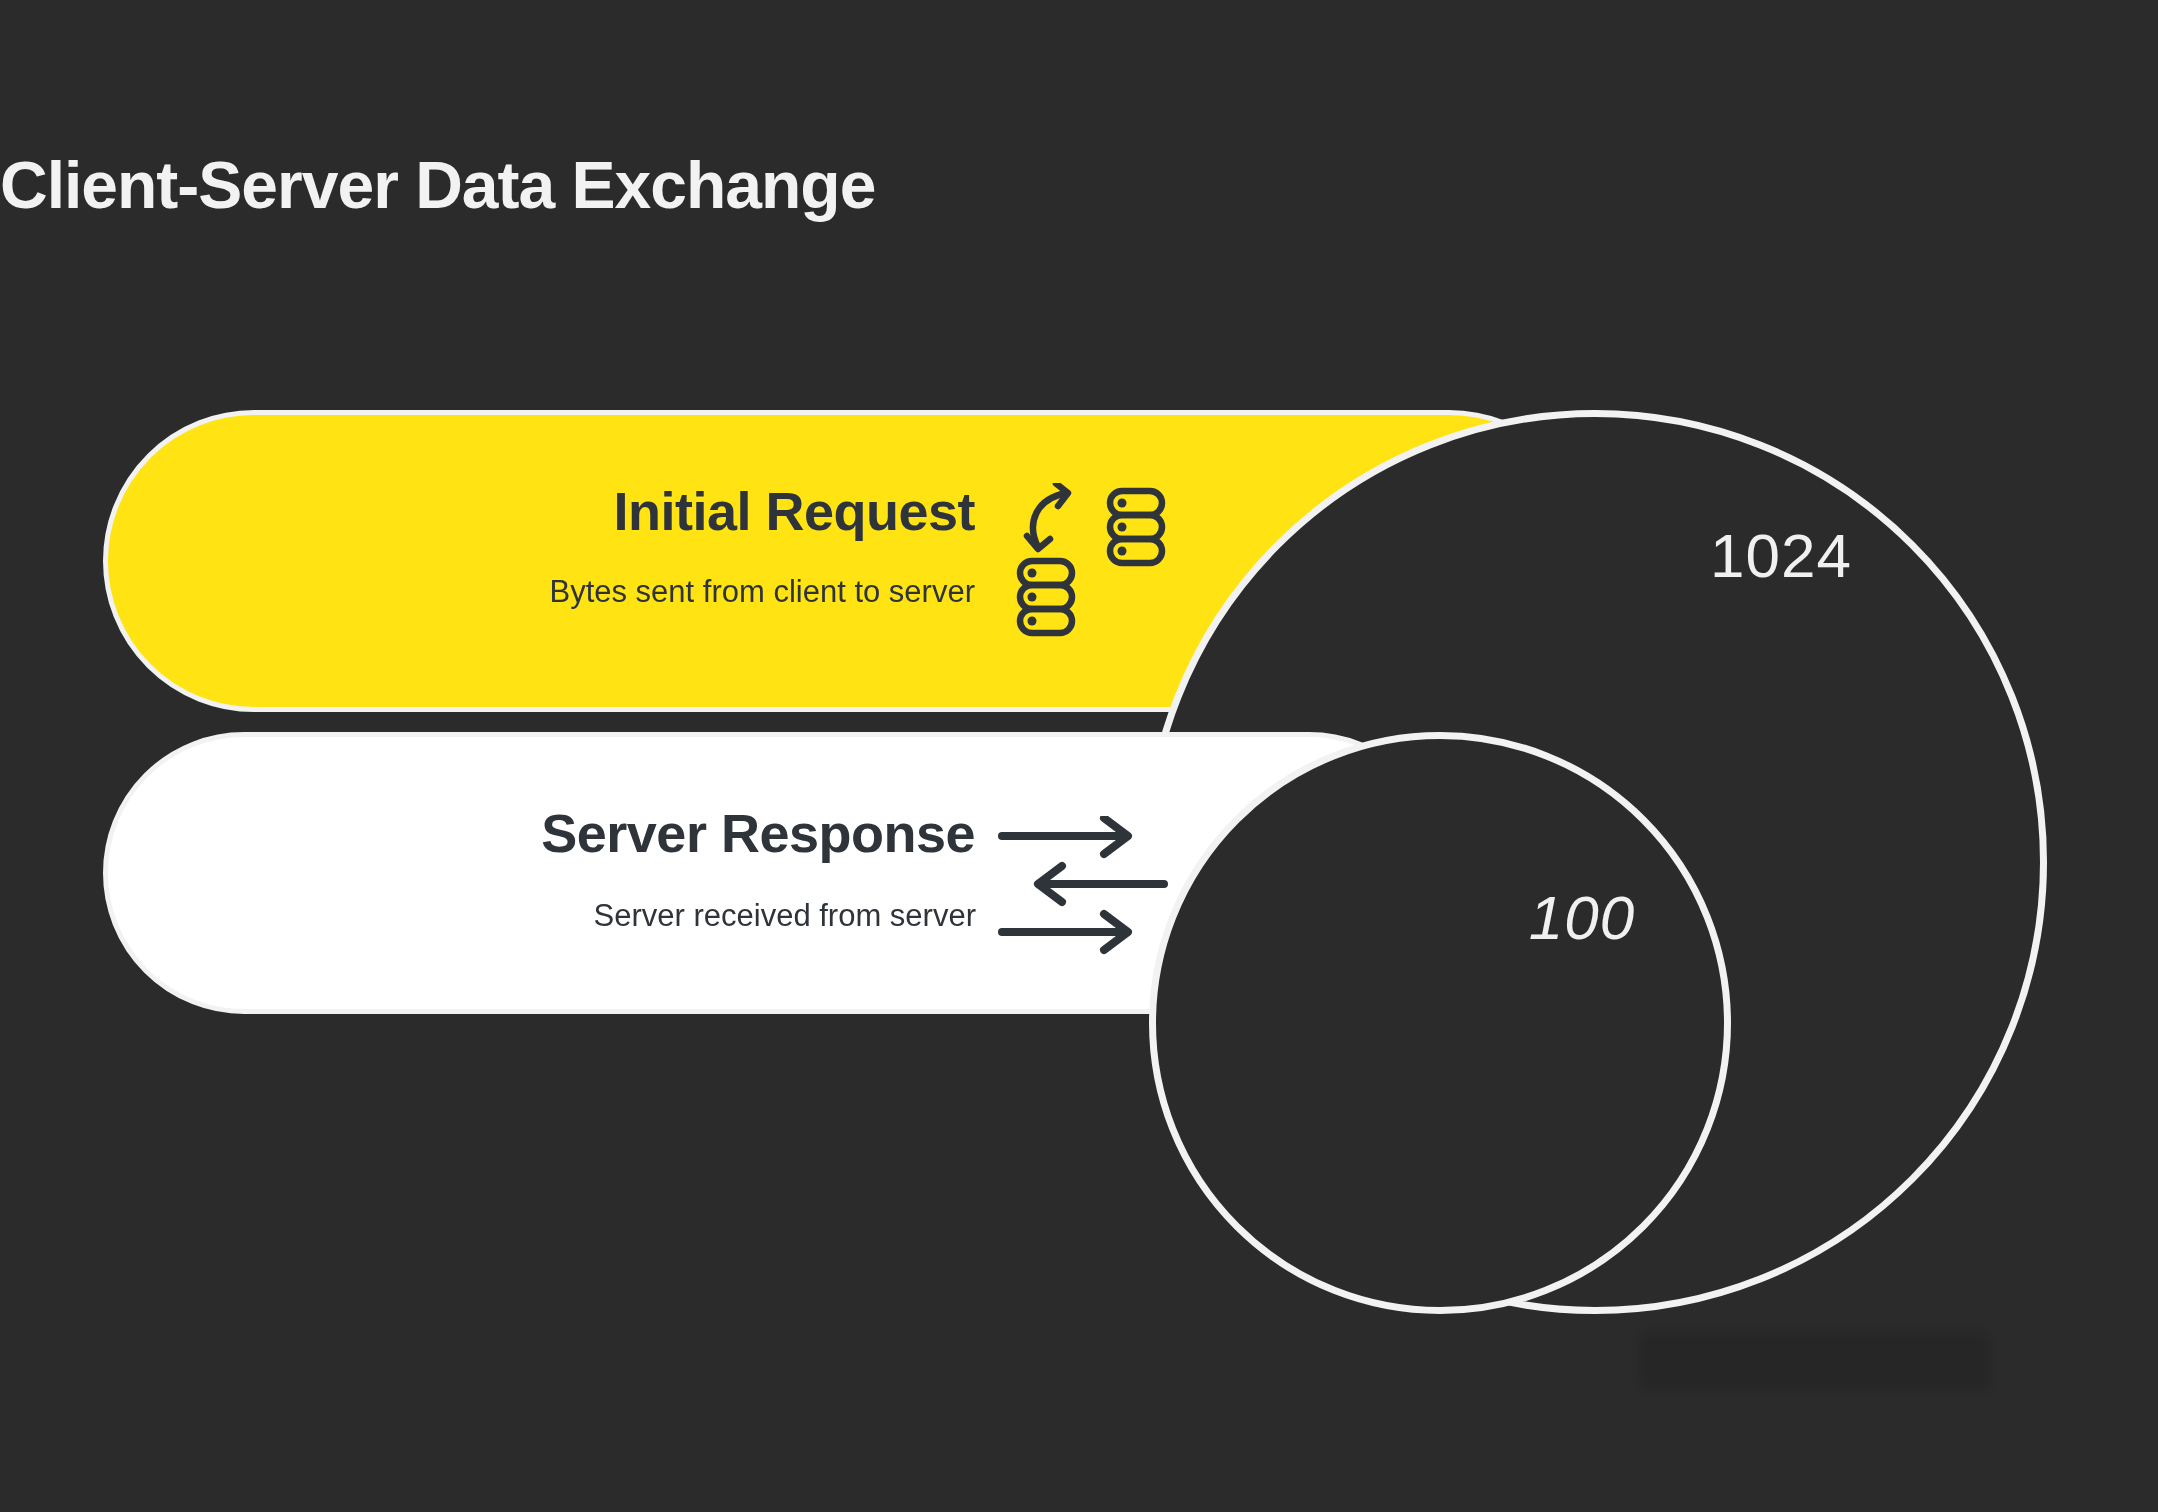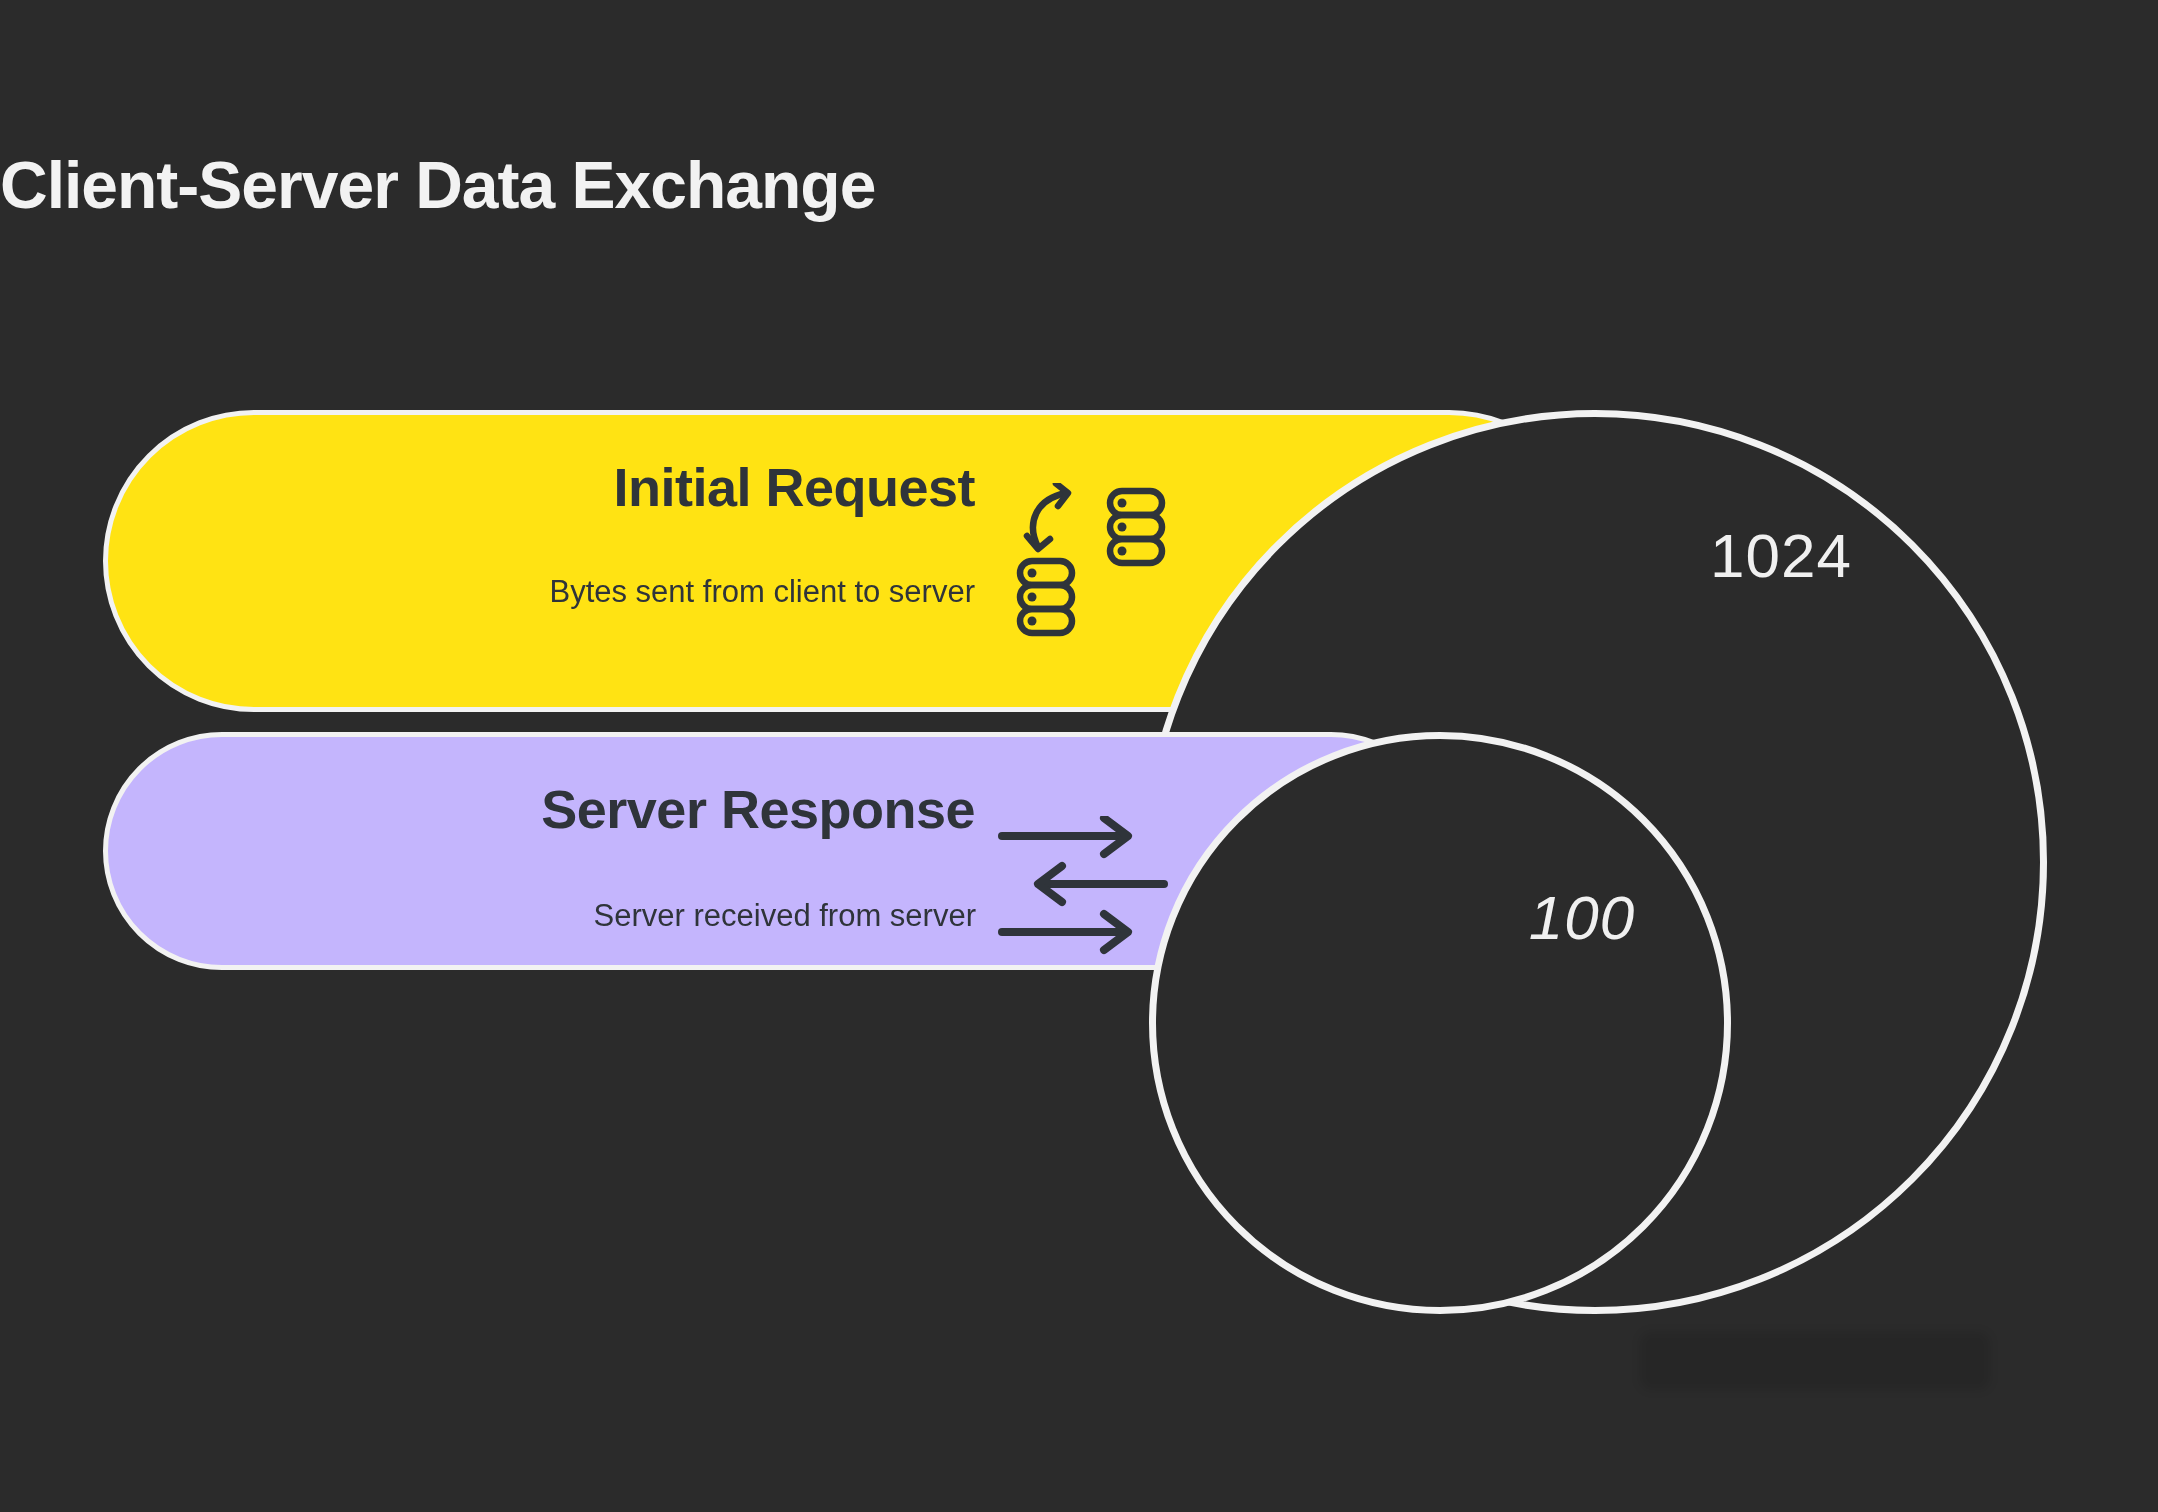--- a/index.html
+++ b/index.html
@@ -8,30 +8,30 @@
     background:#2b2b2b;font-family:"Liberation Sans",sans-serif;
   }
   .title{
     position:absolute;left:0;right:0;top:152px;
     font-size:66px;font-weight:bold;letter-spacing:-1px;color:#f2f2f2;line-height:1;
   }
   .pill{
     position:absolute;box-sizing:border-box;border:5px solid #f2f2f2;border-radius:151px;
   }
   .pill-yellow{left:103px;top:410px;width:1497px;height:302px;background:#ffe313;z-index:1;}
-  .pill-orange{left:103px;top:732px;width:1347px;height:238px;background:#c4b5fd;z-index:3;}
+  .pill-orange{left:103px;top:732px;width:1347px;height:282px;background:#ffffff;z-index:3;}
   .circle{
     position:absolute;box-sizing:border-box;border:7px solid #f2f2f2;border-radius:50%;
     background:#2b2b2b;
   }
   .circle-large{left:1143px;top:410px;width:904px;height:904px;z-index:2;}
   .circle-small{left:1149px;top:732px;width:582px;height:582px;z-index:4;font-style:italic;}
   .pill-heading{
     position:absolute;font-size:54px;font-weight:bold;letter-spacing:-0.5px;
-    color:#2f343a;line-height:1;white-space:nowrap;text-align:right;
+    color:#2f343a;line-height:1;white-space:nowrap;text-align:right;margin-top:24px;
   }
   .pill-subtitle{
     position:absolute;font-size:31px;font-weight:normal;
     color:#2f343a;line-height:1;white-space:nowrap;text-align:right;
   }
   .pill-yellow .pill-heading{right:620px;top:45px;}
   .pill-yellow .pill-subtitle{right:620px;top:161px;}
   .pill-orange .pill-heading{right:470px;top:45px;}
   .pill-orange .pill-subtitle{right:469px;top:163px;}
   .icon-sync{position:absolute;right:427px;top:68px;width:160px;height:160px;}

